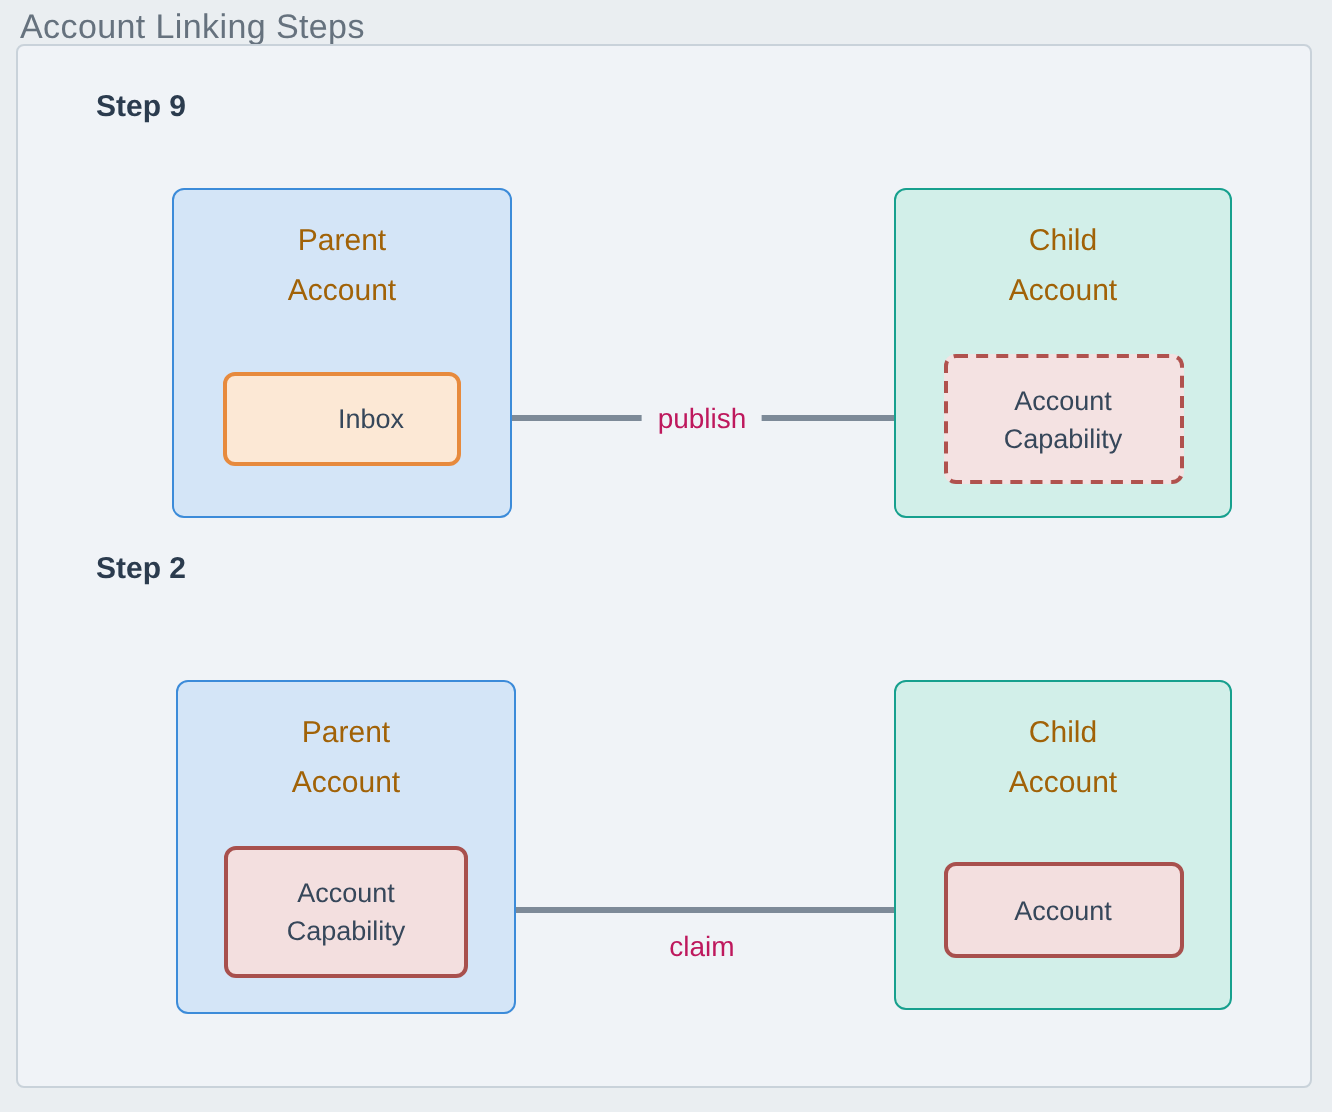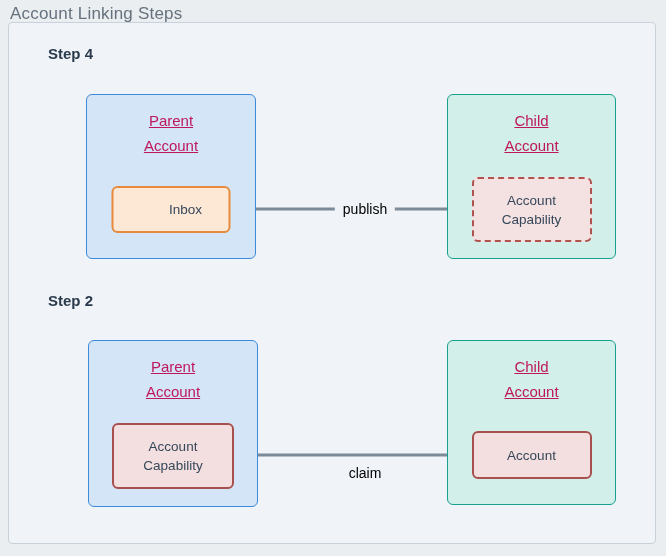--- a/index.html
+++ b/index.html
@@ -20,42 +20,41 @@
     width: 646px; height: 520px;
     background: #f0f3f7;
     border: 1px solid #c9d2da;
     border-radius: 4px;
   }
   .step-heading {
     position: absolute;
     font-size: 15px; font-weight: bold; color: #2b3b4e;
   }
   .heading-1 { left: 39px; top: 22px; }
-  .heading-2 { left: 39px; top: 269px; }
+  .heading-2 { left: 39px; top: 253px; }
 
   .big-box {
     position: absolute;
     border-radius: 6px;
     text-align: center;
     box-sizing: border-box;
   }
   .big-box.blue  { background: #d4e5f7; border: 1.5px solid #3c8bd9; }
   .big-box.teal  { background: #d2efe9; border: 1.5px solid #17a08e; }
 
   .parent-1 { left: 77px;  top: 71px;  width: 170px; height: 165px; }
   .child-1  { left: 438px; top: 71px;  width: 169px; height: 165px; }
   .parent-2 { left: 79px;  top: 317px; width: 170px; height: 167px; }
   .child-2  { left: 438px; top: 317px; width: 169px; height: 165px; }
 
   .big-box-title {
     margin-top: 13px;
     font-size: 15px; line-height: 25px;
-    color: #be185d;
+    color: #a16207;
     white-space: pre-line;
-    text-decoration: underline;
   }
   .inner-box {
     position: absolute;
     left: 50%; transform: translateX(-50%);
     border-radius: 6px;
     display: flex; align-items: center; justify-content: center;
     font-size: 13.5px; line-height: 19px; color: #36475a;
     white-space: pre-line; text-align: center;
     box-sizing: border-box;
   }
@@ -71,21 +70,21 @@
   .arrow-layer {
     position: absolute; left: 0; top: 0;
     width: 646px; height: 520px;
     pointer-events: none;
   }
   .arrow-label {
     position: absolute;
     transform: translate(-50%, -50%);
     background: #f0f3f7;
     padding: 1px 8px;
-    font-size: 14px; color: #000000; margin-left: 14px;
+    font-size: 14px; color: #be185d;
   }
   .label-publish { left: 342px; top: 186px; }
   .label-claim   { left: 342px; top: 450px; }
 </style>
 </head>
 <body>
 
 <div class="panel-label">Account Linking Steps</div>
 
 <div class="panel">
@@ -94,21 +93,21 @@
     <g>
       <line x1="460" y1="186" x2="238" y2="186" stroke="#7d8a98" stroke-width="3"></line>
       <polygon points="224,186 240,179 240,193" fill="#7d8a98"></polygon>
     </g>
     <g>
       <line x1="226" y1="432" x2="446" y2="432" stroke="#7d8a98" stroke-width="3"></line>
       <polygon points="462,432 446,425 446,439" fill="#7d8a98"></polygon>
     </g>
   </svg>
 
-  <div class="step-heading heading-1">Step 4</div>
+  <div class="step-heading heading-1">Step 9</div>
 
   <div class="big-box blue parent-1">
     <div class="big-box-title">Parent
 Account</div>
     <div class="inner-box orange inbox-1">Inbox</div>
   </div>
 
   <div class="big-box teal child-1">
     <div class="big-box-title">Child
 Account</div>

